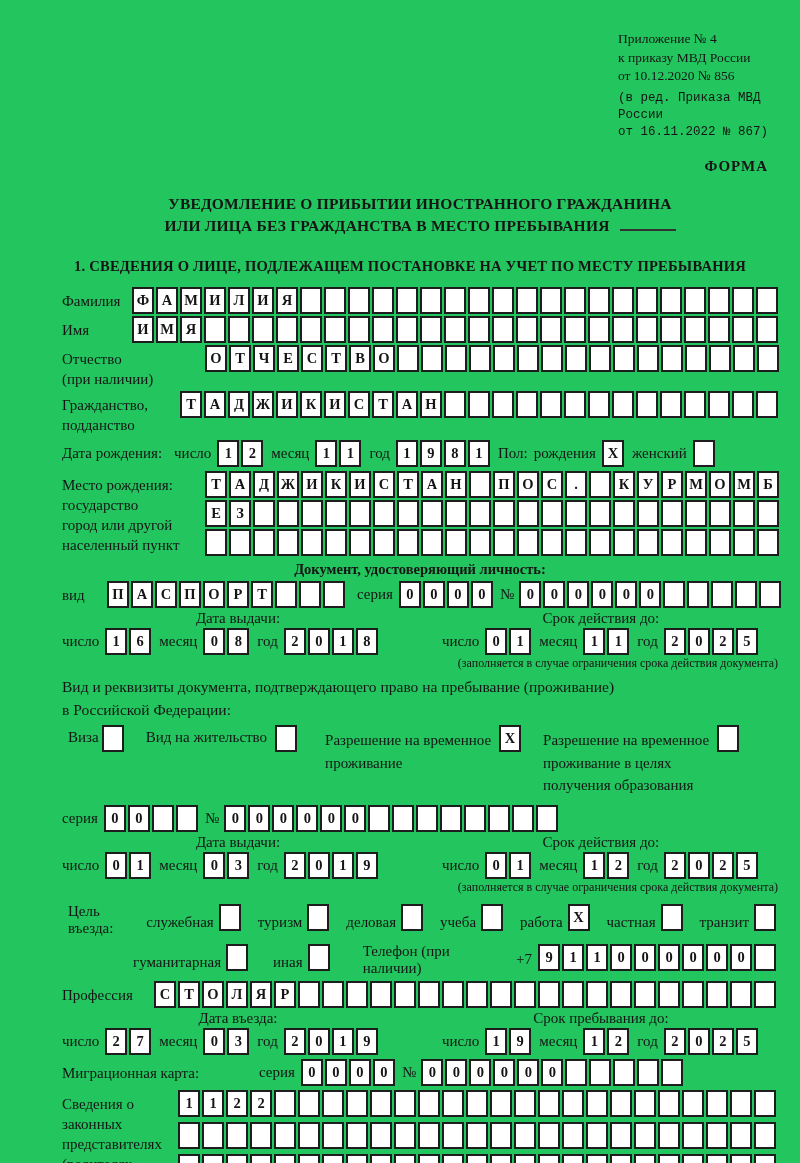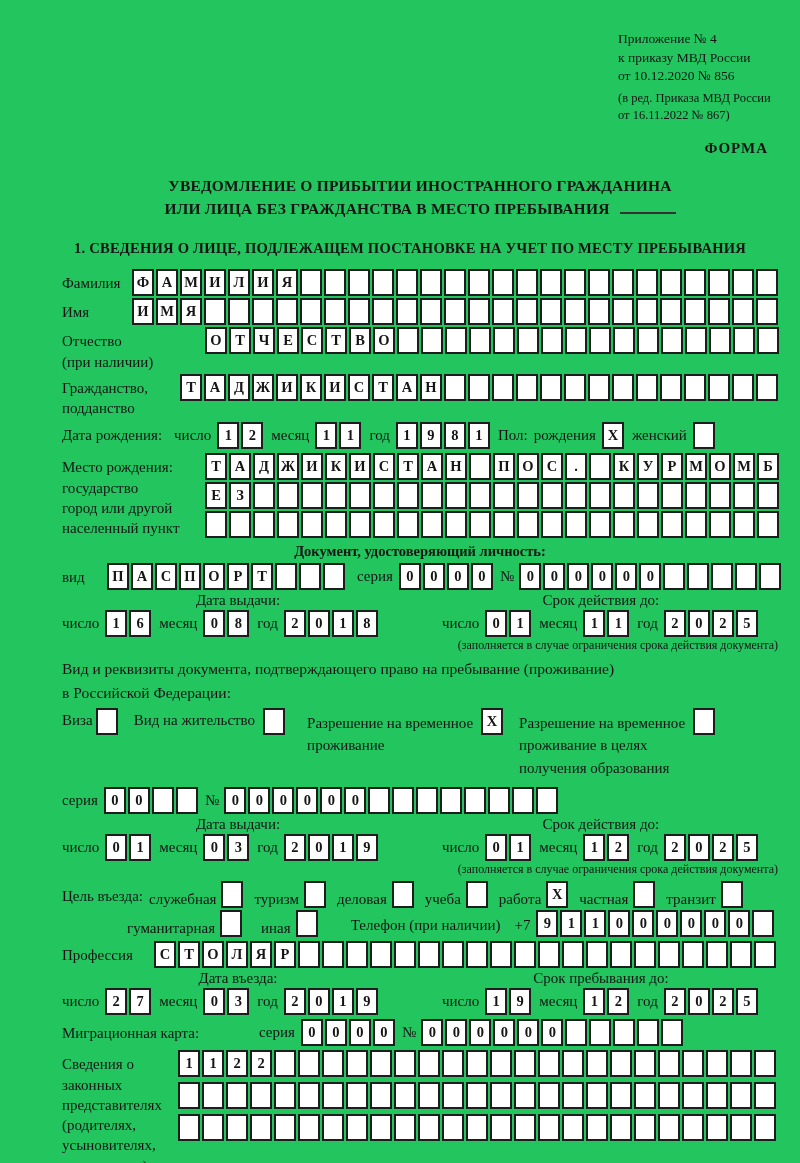--- a/index.html
+++ b/index.html
@@ -5,21 +5,21 @@
   * { margin:0; padding:0; box-sizing:border-box; }
   html,body { background:#fff; }
   .page {
     position:relative; width:800px; height:1163px; margin:0 auto;
     background:#22c55e; color:#151515; overflow:hidden;
     font-family:"Liberation Serif", serif; font-size:15px;
     padding:30px 22px 10px 62px;
   }
   
   .appendix { margin-left:556px; font-size:13.5px; line-height:1.38; }
-  .edition  { margin-left:556px; font-size:12.5px; line-height:1.38; margin-top:4px; }
+  .edition  { margin-left:556px; font-size:12.5px; line-height:1.38; margin-top:4px;font-family:Liberation Mono, monospace; }
   .form-label { text-align:right; font-weight:bold; font-size:15px; letter-spacing:1px; margin-top:16px; padding-right:10px; }
   
   .title { text-align:center; font-weight:bold; font-size:15.5px; line-height:1.45; margin-top:18px; letter-spacing:.2px; }
   .blank-line { display:inline-block; width:56px; border-bottom:2.5px solid #333; height:14px; margin-left:10px; }
   .section-heading { font-weight:bold; font-size:14.6px; margin:20px 0 12px -20px; text-align:center; letter-spacing:.2px; }
   
   .frow { display:flex; align-items:flex-start; margin-bottom:2px; }
   .flabel { flex:0 0 auto; font-size:15px; line-height:1.35; padding-top:4px; }
   .cells { display:flex; flex:0 0 auto; }
   .cell {
@@ -43,21 +43,21 @@
   .dg-left { width:352px; }
   .dg-right { margin-left:28px; }
   .dcaption { text-align:center; font-size:15px; margin-bottom:1px; }
   .dline { display:flex; align-items:center; }
   .dline .ilabel { padding-top:0; }
   .limit-note { font-size:12px; text-align:right; margin:1px 0 4px 0; }
   .text-line { font-size:15.5px; line-height:1.5; }
   
   .opts { display:flex; align-items:flex-start; margin:4px 0 8px 0; }
   .opt { display:flex; align-items:flex-start; }
-  .opt-label { font-size:15px; padding-top:4px; }
+  .opt-label { font-size:15px; padding-top:4px;margin-left:6px; }
   .opt-label.center { text-align:left; line-height:1.5; }
   .cb { margin-left:8px; margin-right:0; }
   
   .pair { display:flex; align-items:flex-end; margin-right:9px; }
   .pair .opt-label { padding-top:0; margin-right:5px; }
   .purpose-row { display:flex; align-items:center; margin:4px 0 2px 0; }
   .phone-row { display:flex; align-items:center; margin:2px 0 4px 0; padding-left:65px; }
 </style>
 </head>
 <body>

